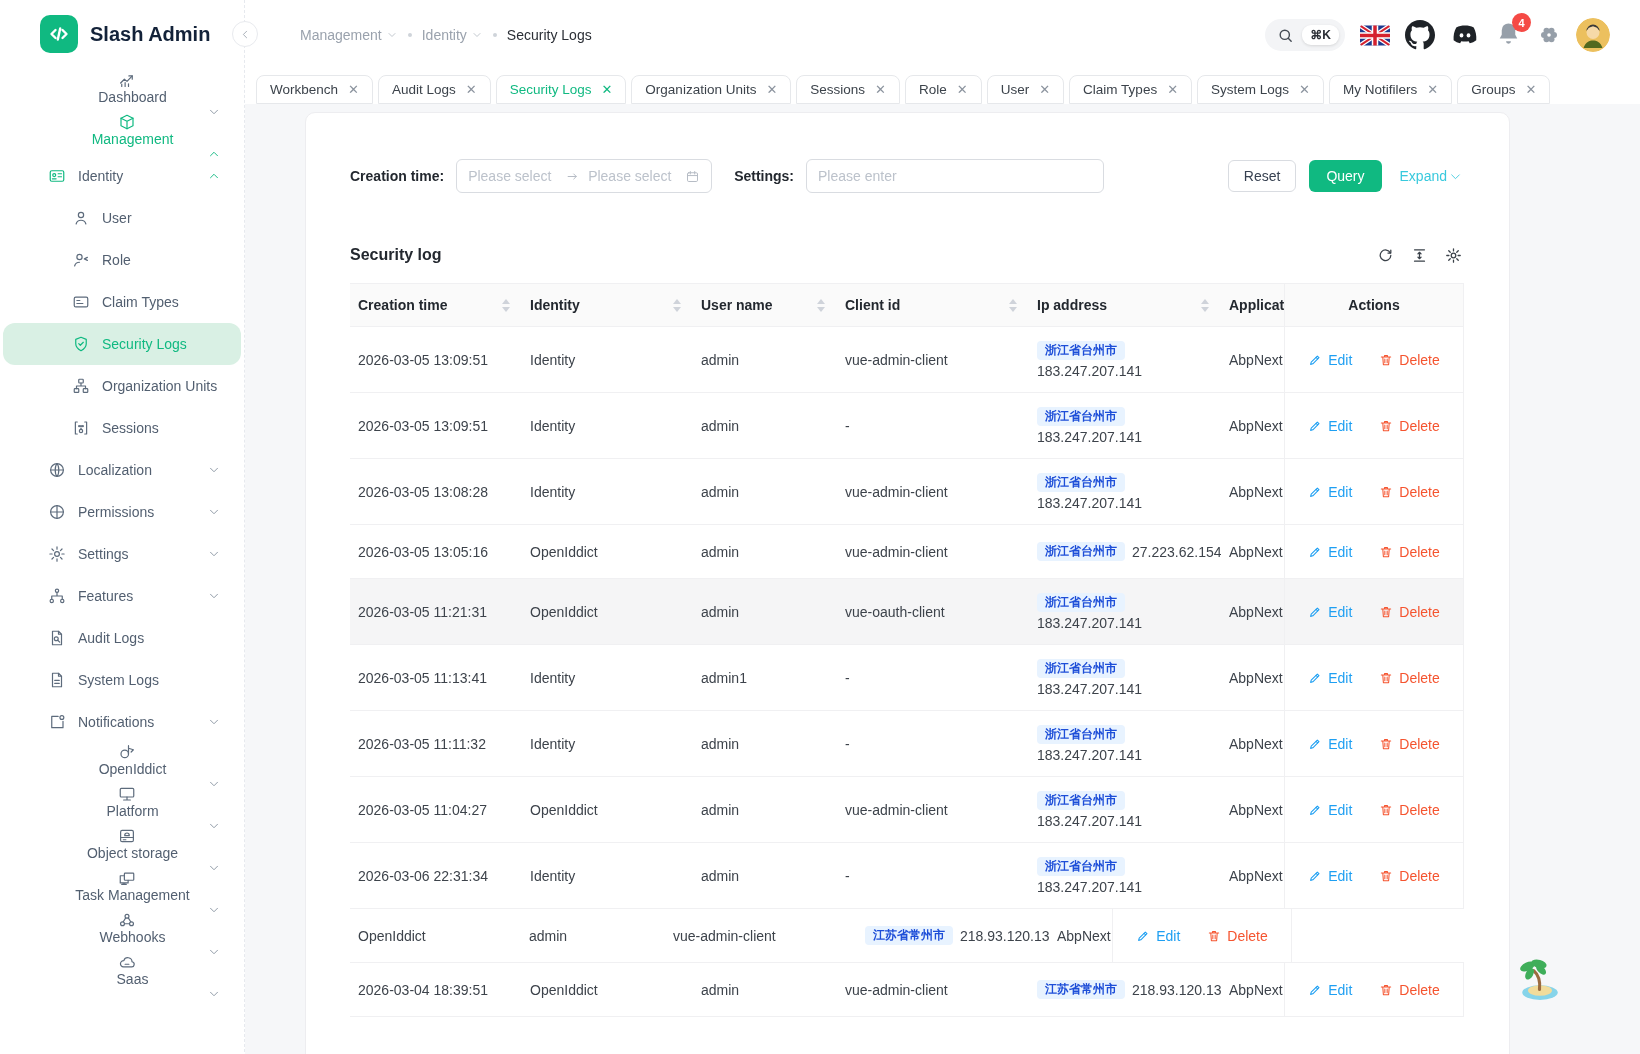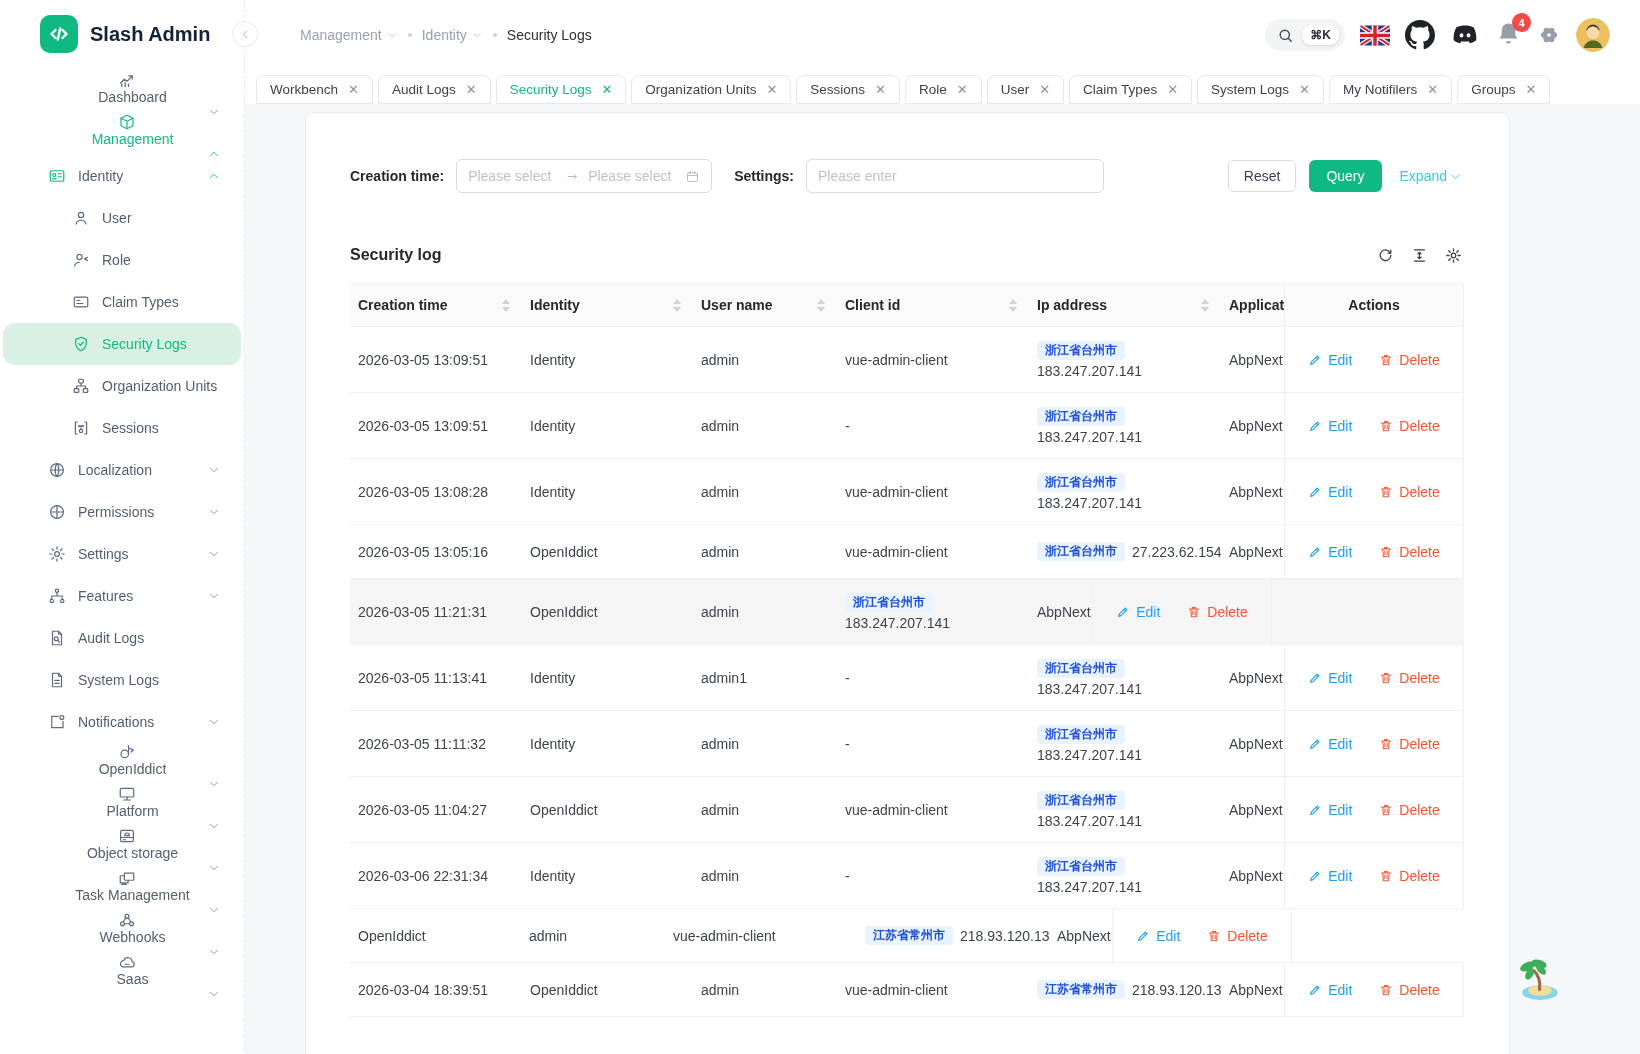--- a/index.html
+++ b/index.html
@@ -684,20 +684,21 @@
                 <path d="M10 10.5v6M14 10.5v6"></path>
               </svg>
               <span>Delete</span>
             </button>
           </div>
         </div>
         <div class="t-row h66 hl">
           <div class="t-cell" style="width: 172px;">2026-03-05 11:21:31</div>
           <div class="t-cell" style="width: 171px;">OpenIddict</div>
           <div class="t-cell" style="width: 144px;">admin</div>
+          <div class="t-cell" style="width: 192px;">vue-oauth-client</div>
           <div class="t-cell" style="width: 192px;">
             <span class="ip-stack">
               <span class="loc-pill">浙江省台州市</span>
               <span>183.247.207.141</span>
             </span>
           </div>
           <div class="t-cell" style="width: 63px;">AbpNextI</div>
           <div class="t-cell cell-actions" style="width: 180px;">
             <button class="act edit">
               <svg viewBox="0 0 24 24" class="icn">

